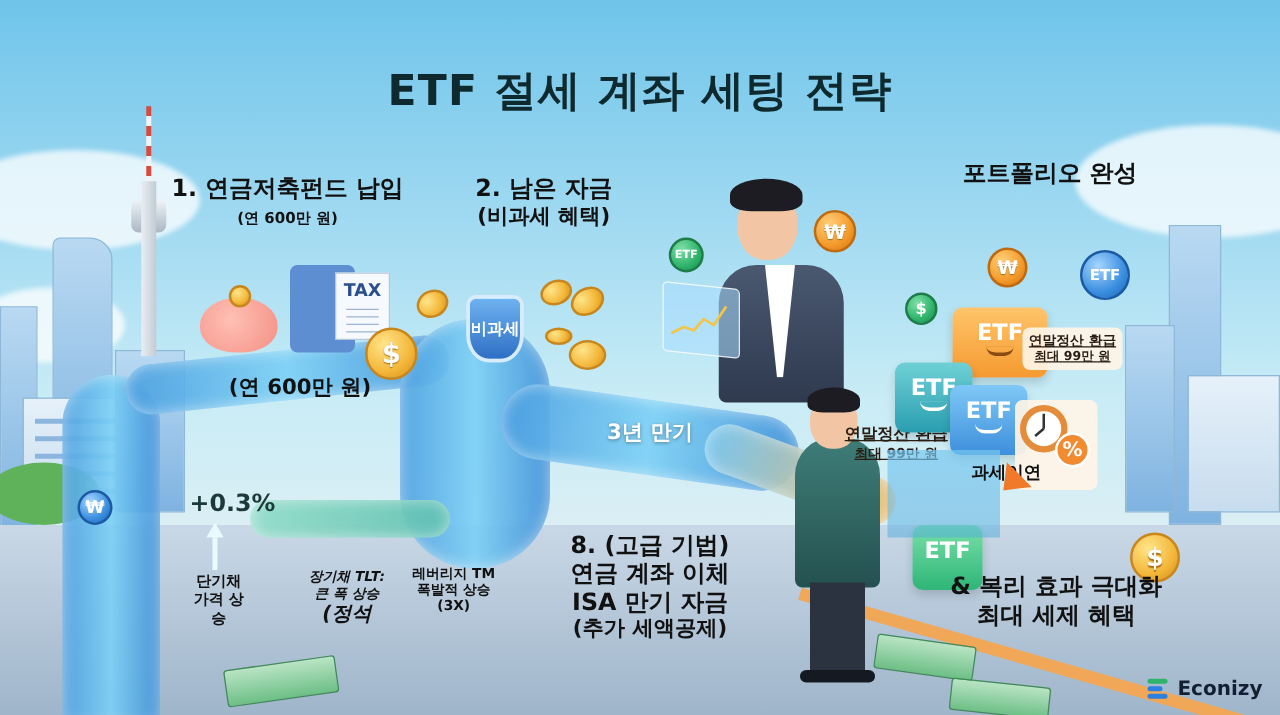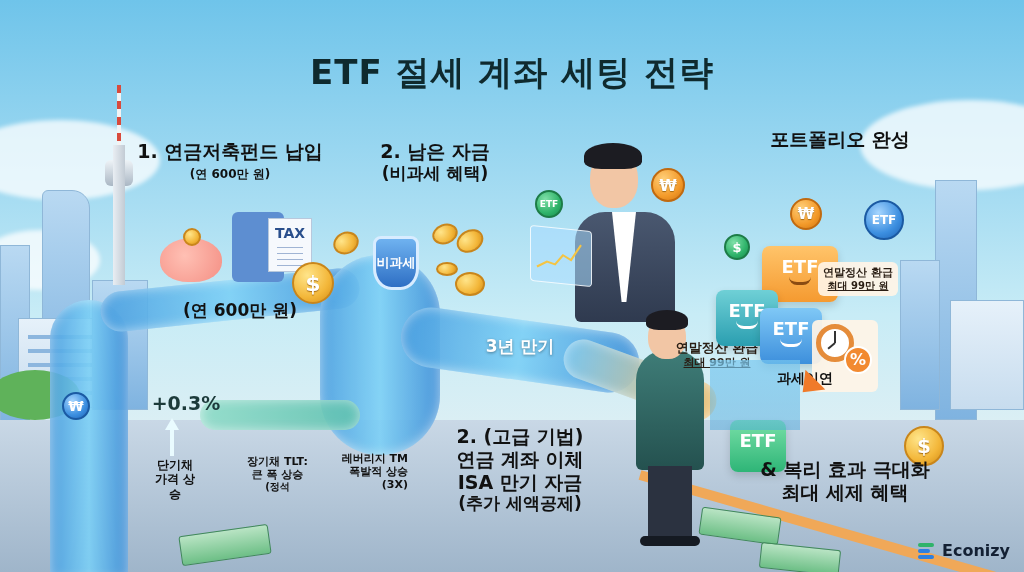--- a/index.html
+++ b/index.html
@@ -82,21 +82,21 @@
   .head { position:absolute; border-radius:48% 48% 45% 45%; background:#f2c6a5; }
   .hair { position:absolute; background:#1c1c22; border-radius: 50% 50% 30% 30%; }
   .suit { position:absolute; background: linear-gradient(180deg,#4a5870,#2f3a4f); border-radius: 30px 30px 6px 6px; }
   .shirt { position:absolute; background:#fff; }
   .suit-green { background: linear-gradient(180deg,#3f7d78,#24514f); }
 
   .tablet { position:absolute; background: rgba(170,220,255,.55); border:1px solid rgba(255,255,255,.8); border-radius:4px; transform: skewY(6deg); }
 
   
   .tag { position:absolute; background: rgba(255,244,230,.92); border-radius: 6px; text-align:center; font-weight:bold; color:#2a1e14; line-height:1.25; }
-  .tag .a { display:block; font-size:13px; }
+  .tag .a { display:block; font-size:13px;text-decoration:underline; }
   .tag .b { display:block; font-size:11px;text-decoration:underline; }
 
   
   .clock { position:absolute; border-radius:50%; background:#fff; border:5px solid #e58c3a; }
   .clock .h { position:absolute; left:50%; top:50%; width:2px; background:#333; transform-origin: bottom center; }
   .pct { position:absolute; border-radius:50%; background:#f28a30; color:#fff; font-weight:bold; font-size:16px; display:flex; align-items:center; justify-content:center; border:2px solid #fff; }
 
   
   .bill { position:absolute; background: linear-gradient(180deg,#b9e4c4,#6dbf86); border:1px solid #3f8a57; border-radius:3px; }
 
@@ -213,37 +213,37 @@
   <span class="l2">3년 만기</span>
 </div>
 
 <div class="lbl" style="left:146px;top:392px;width:80px;color:#1c3a3a;">
   <span class="l1">+0.3%</span>
 </div>
 <div class="lbl" style="left:150px;top:458px;width:50px;font-size:12px;">
   <span class="l3" style="font-size:12px">단기채</span>
   <span class="l3" style="font-size:12px">가격 상승</span>
 </div>
-<div class="lbl" style="left:235px;top:455px;width:85px;">
+<div class="lbl" style="left:235px;top:455px;width:85px;font-style:italic;">
   <span class="l3" style="font-size:11px">장기채 TLT:</span>
   <span class="l3" style="font-size:11px">큰 폭 상승</span>
-  <span class="l3" style="font-size:10px">(정석</span>
-</div>
-<div class="lbl" style="left:318px;top:452px;width:90px;text-align:right;">
+  <span class="l3" style="font-size:16px">(정석</span>
+</div>
+<div class="lbl" style="left:318px;top:452px;width:90px;">
   <span class="l3" style="font-size:11px">레버리지 TM</span>
   <span class="l3" style="font-size:11px">폭발적 상승</span>
   <span class="l3" style="font-size:11px">(3X)</span>
 </div>
 
 <div class="coin coin-blue" style="left:62px;top:392px;width:28px;height:28px;font-size:14px;">
   <span>₩</span>
 </div>
 
 <div class="lbl" style="left:420px;top:425px;width:200px;">
-  <span class="l1">2. (고급 기법)</span>
+  <span class="l1">8. (고급 기법)</span>
   <span class="l1">연금 계좌 이체</span>
   <span class="l1">ISA 만기 자금</span>
   <span class="l2">(추가 세액공제)</span>
 </div>
 
 <div>
   <div class="suit suit-green" style="left:636px;top:350px;width:68px;height:120px;"></div>
   <div class="abs" style="left:648px;top:466px;width:44px;height:76px;background:#2b3240;"></div>
   <div class="abs" style="left:640px;top:536px;width:60px;height:10px;background:#151a22;border-radius:5px;"></div>
   <div class="head" style="left:648px;top:315px;width:38px;height:44px;"></div>

